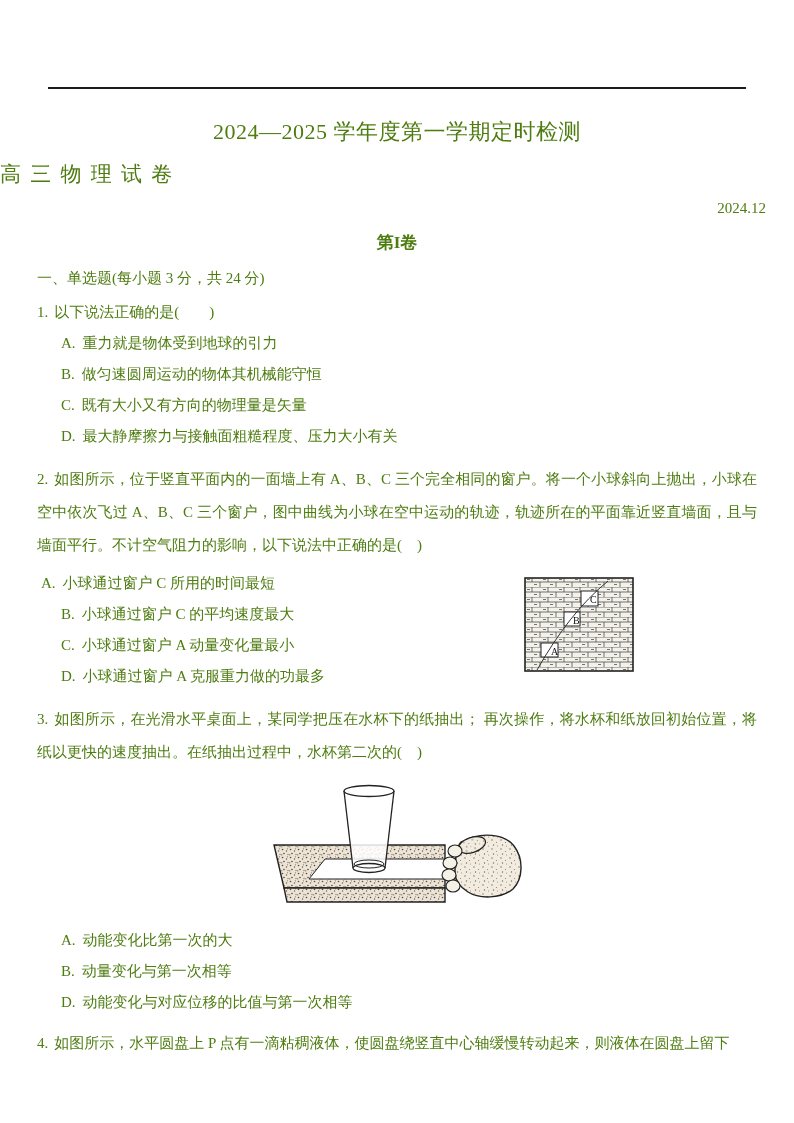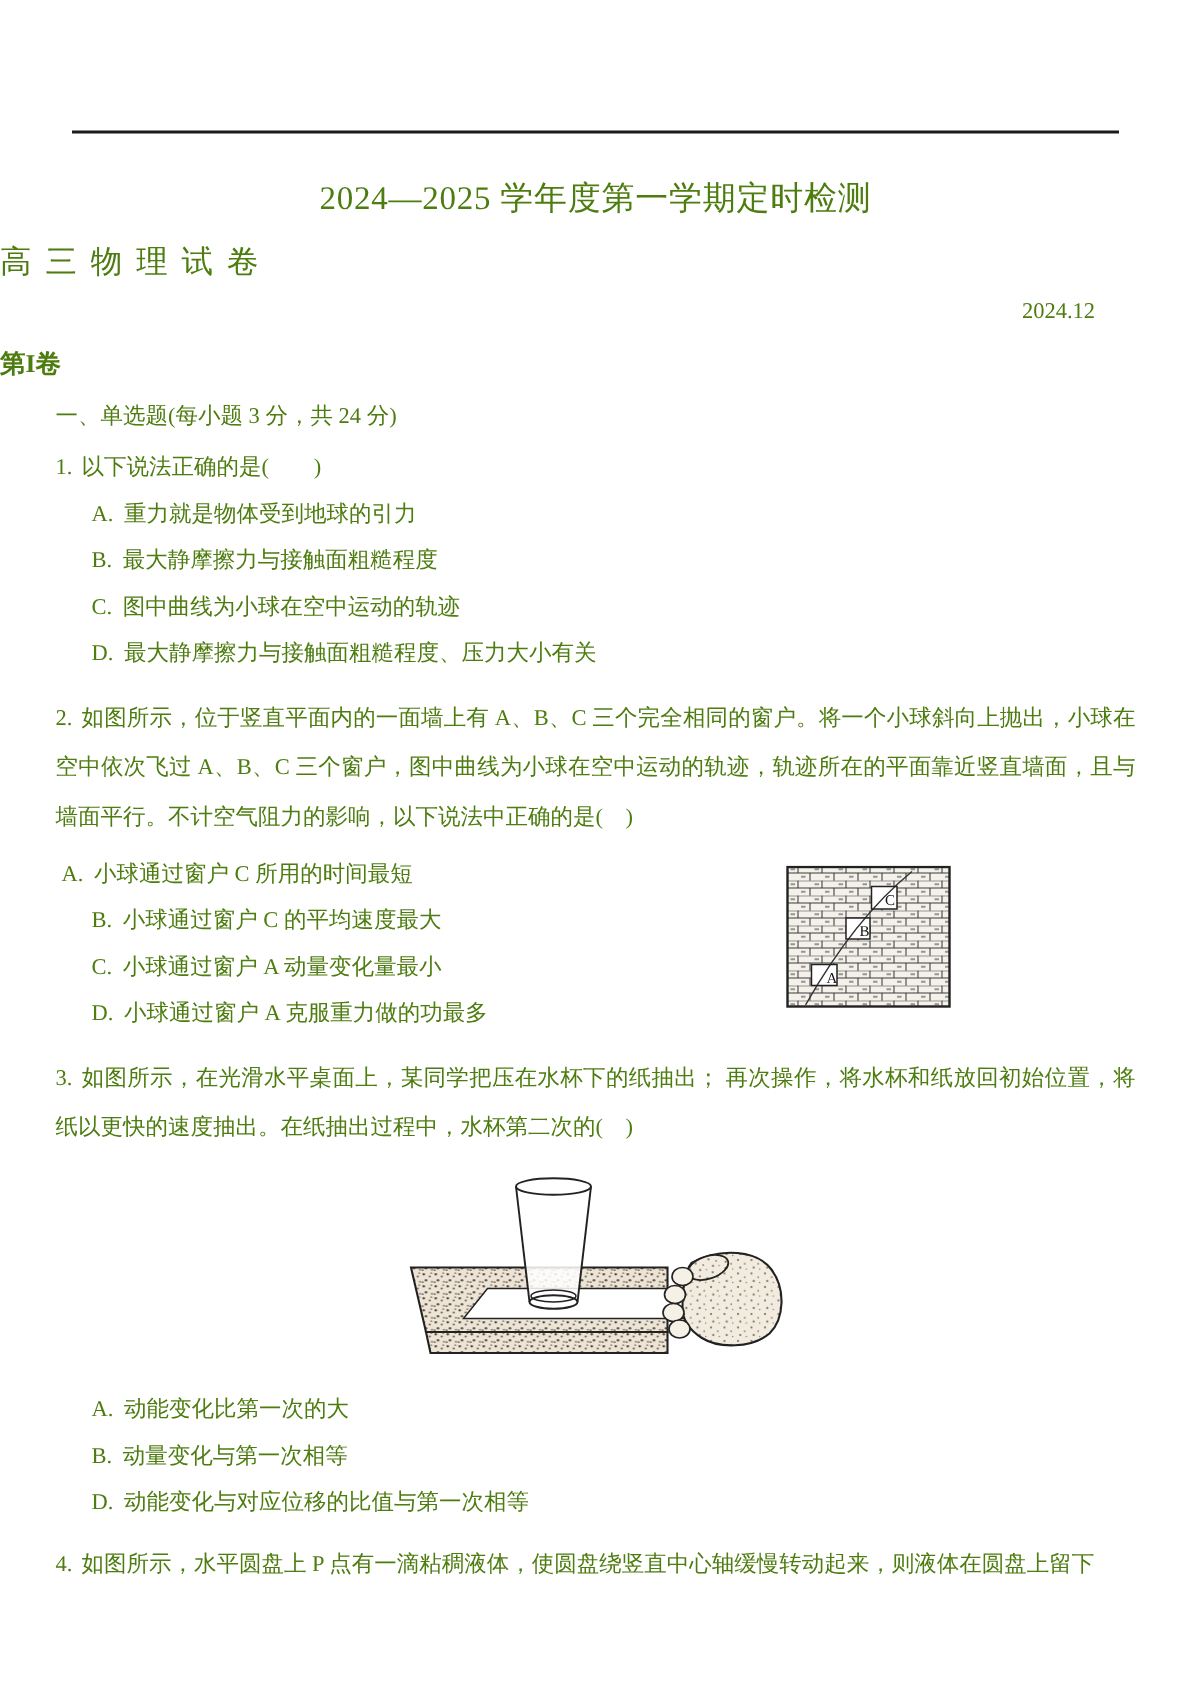--- a/index.html
+++ b/index.html
@@ -5,22 +5,22 @@
   html,body { margin:0; padding:0; background:#fff; }
   .page {
     width:794px; height:1123px; position:relative; margin:17px auto;
     background:#ffffff; color:#4d7c0f;
     font-family:"Liberation Serif","DejaVu Serif",serif;
     overflow:hidden;
   }
   .top-rule { position:absolute; top:70px; left:48px; width:698px; border-top:2.5px solid #1b1b1b; }
   .title { margin:101px 0 0; text-align:center; font-size:22px; font-weight:400; line-height:27px; letter-spacing:0.5px; }
   .subtitle { margin:16px 0 0; font-size:21px; font-weight:400; letter-spacing:2px; line-height:26px; }
-  .date { margin-top:12px; padding-right:64px; text-align:right; font-size:15px; line-height:18px; }
-  .part-heading { margin-top:16px; font-size:17px; font-weight:700; line-height:20px;font-family:Liberation Serif, serif; }
+  .date { margin-top:12px; padding-right:28px; text-align:right; font-size:15px; line-height:18px; }
+  .part-heading { margin-top:16px; text-align:center; font-size:17px; font-weight:700; line-height:20px;font-family:Liberation Serif, serif; }
   .content { padding:0 37px; font-size:15px; }
   .section-heading { margin-top:15px; line-height:20px; }
   .q-text { margin:14px 0 0; line-height:20px; }
   .q-para { margin:17px 0 0; line-height:33px; text-align:justify; }
   .q-num { margin-right:6px; }
   .option { margin:11px 0 0 24px; line-height:20px;font-family:Liberation Serif, serif; }
   .option.outdent { margin-left:4px; }
   .opt-label { margin-right:7px; }
   .q2-wrap { position:relative; margin-top:2px; min-height:106px; }
   .fig-wall { position:absolute; top:4px; right:123px; }
@@ -37,22 +37,22 @@
   <h2 class="subtitle">高 三 物 理 试 卷</h2>
   <div class="date">2024.12</div>
   <div class="part-heading">第I卷</div>
 
   <div class="content">
     <div class="section-heading">一、单选题(每小题 3 分，共 24 分)</div>
 
     <div>
       <p class="q-text"><span class="q-num">1.</span><span>以下说法正确的是(　　)</span></p>
       <div class="option"><span class="opt-label">A.</span><span>重力就是物体受到地球的引力</span></div>
-      <div class="option"><span class="opt-label">B.</span><span>最大静摩擦力与接触面粗糙程度</span></div>
-      <div class="option"><span class="opt-label">C.</span><span>图中曲线为小球在空中运动的轨迹</span></div>
+      <div class="option"><span class="opt-label">B.</span><span>做匀速圆周运动的物体其机械能守恒</span></div>
+      <div class="option"><span class="opt-label">C.</span><span>既有大小又有方向的物理量是矢量</span></div>
       <div class="option"><span class="opt-label">D.</span><span>最大静摩擦力与接触面粗糙程度、压力大小有关</span></div>
     </div>
 
     <div>
       <p class="q-para"><span class="q-num">2.</span><span>如图所示，位于竖直平面内的一面墙上有 A、B、C 三个完全相同的窗户。将一个小球斜向上抛出，小球在空中依次飞过 A、B、C 三个窗户，图中曲线为小球在空中运动的轨迹，轨迹所在的平面靠近竖直墙面，且与墙面平行。不计空气阻力的影响，以下说法中正确的是(　)</span></p>
       <div class="q2-wrap">
         <div class="option outdent"><span class="opt-label">A.</span><span>小球通过窗户 C 所用的时间最短</span></div>
         <div class="option"><span class="opt-label">B.</span><span>小球通过窗户 C 的平均速度最大</span></div>
         <div class="option"><span class="opt-label">C.</span><span>小球通过窗户 A 动量变化量最小</span></div>
         <div class="option"><span class="opt-label">D.</span><span>小球通过窗户 A 克服重力做的功最多</span></div>

